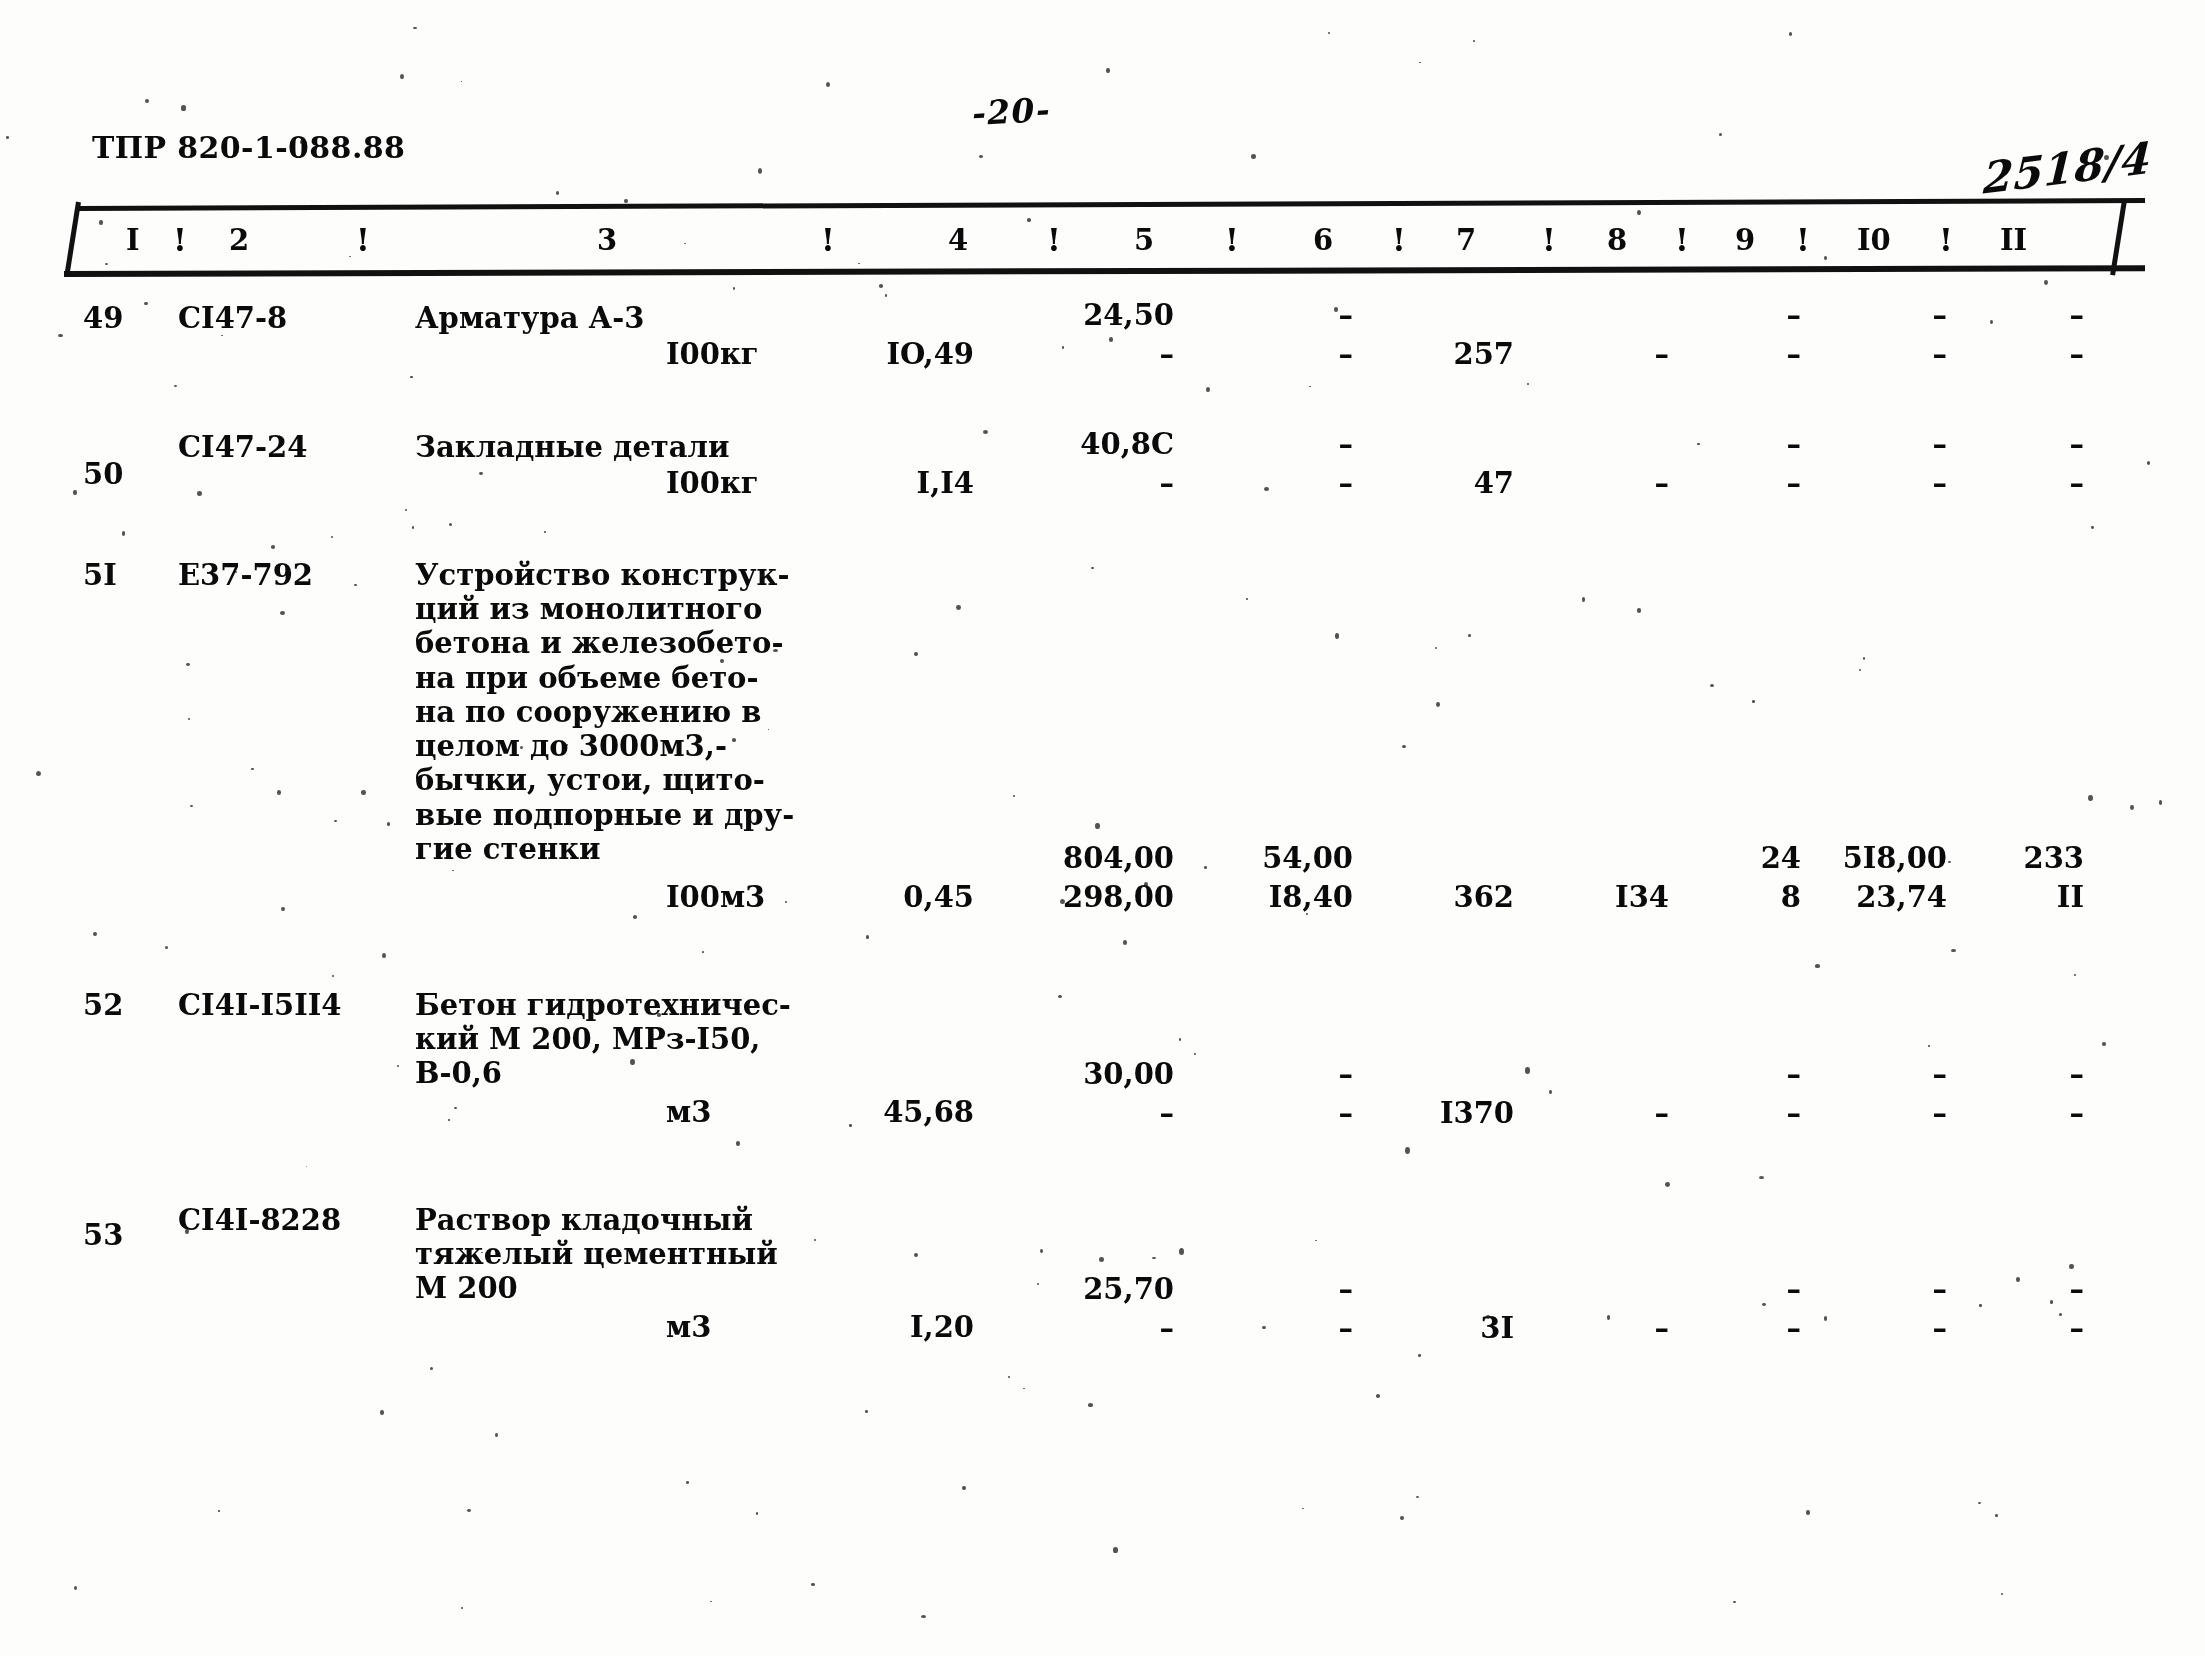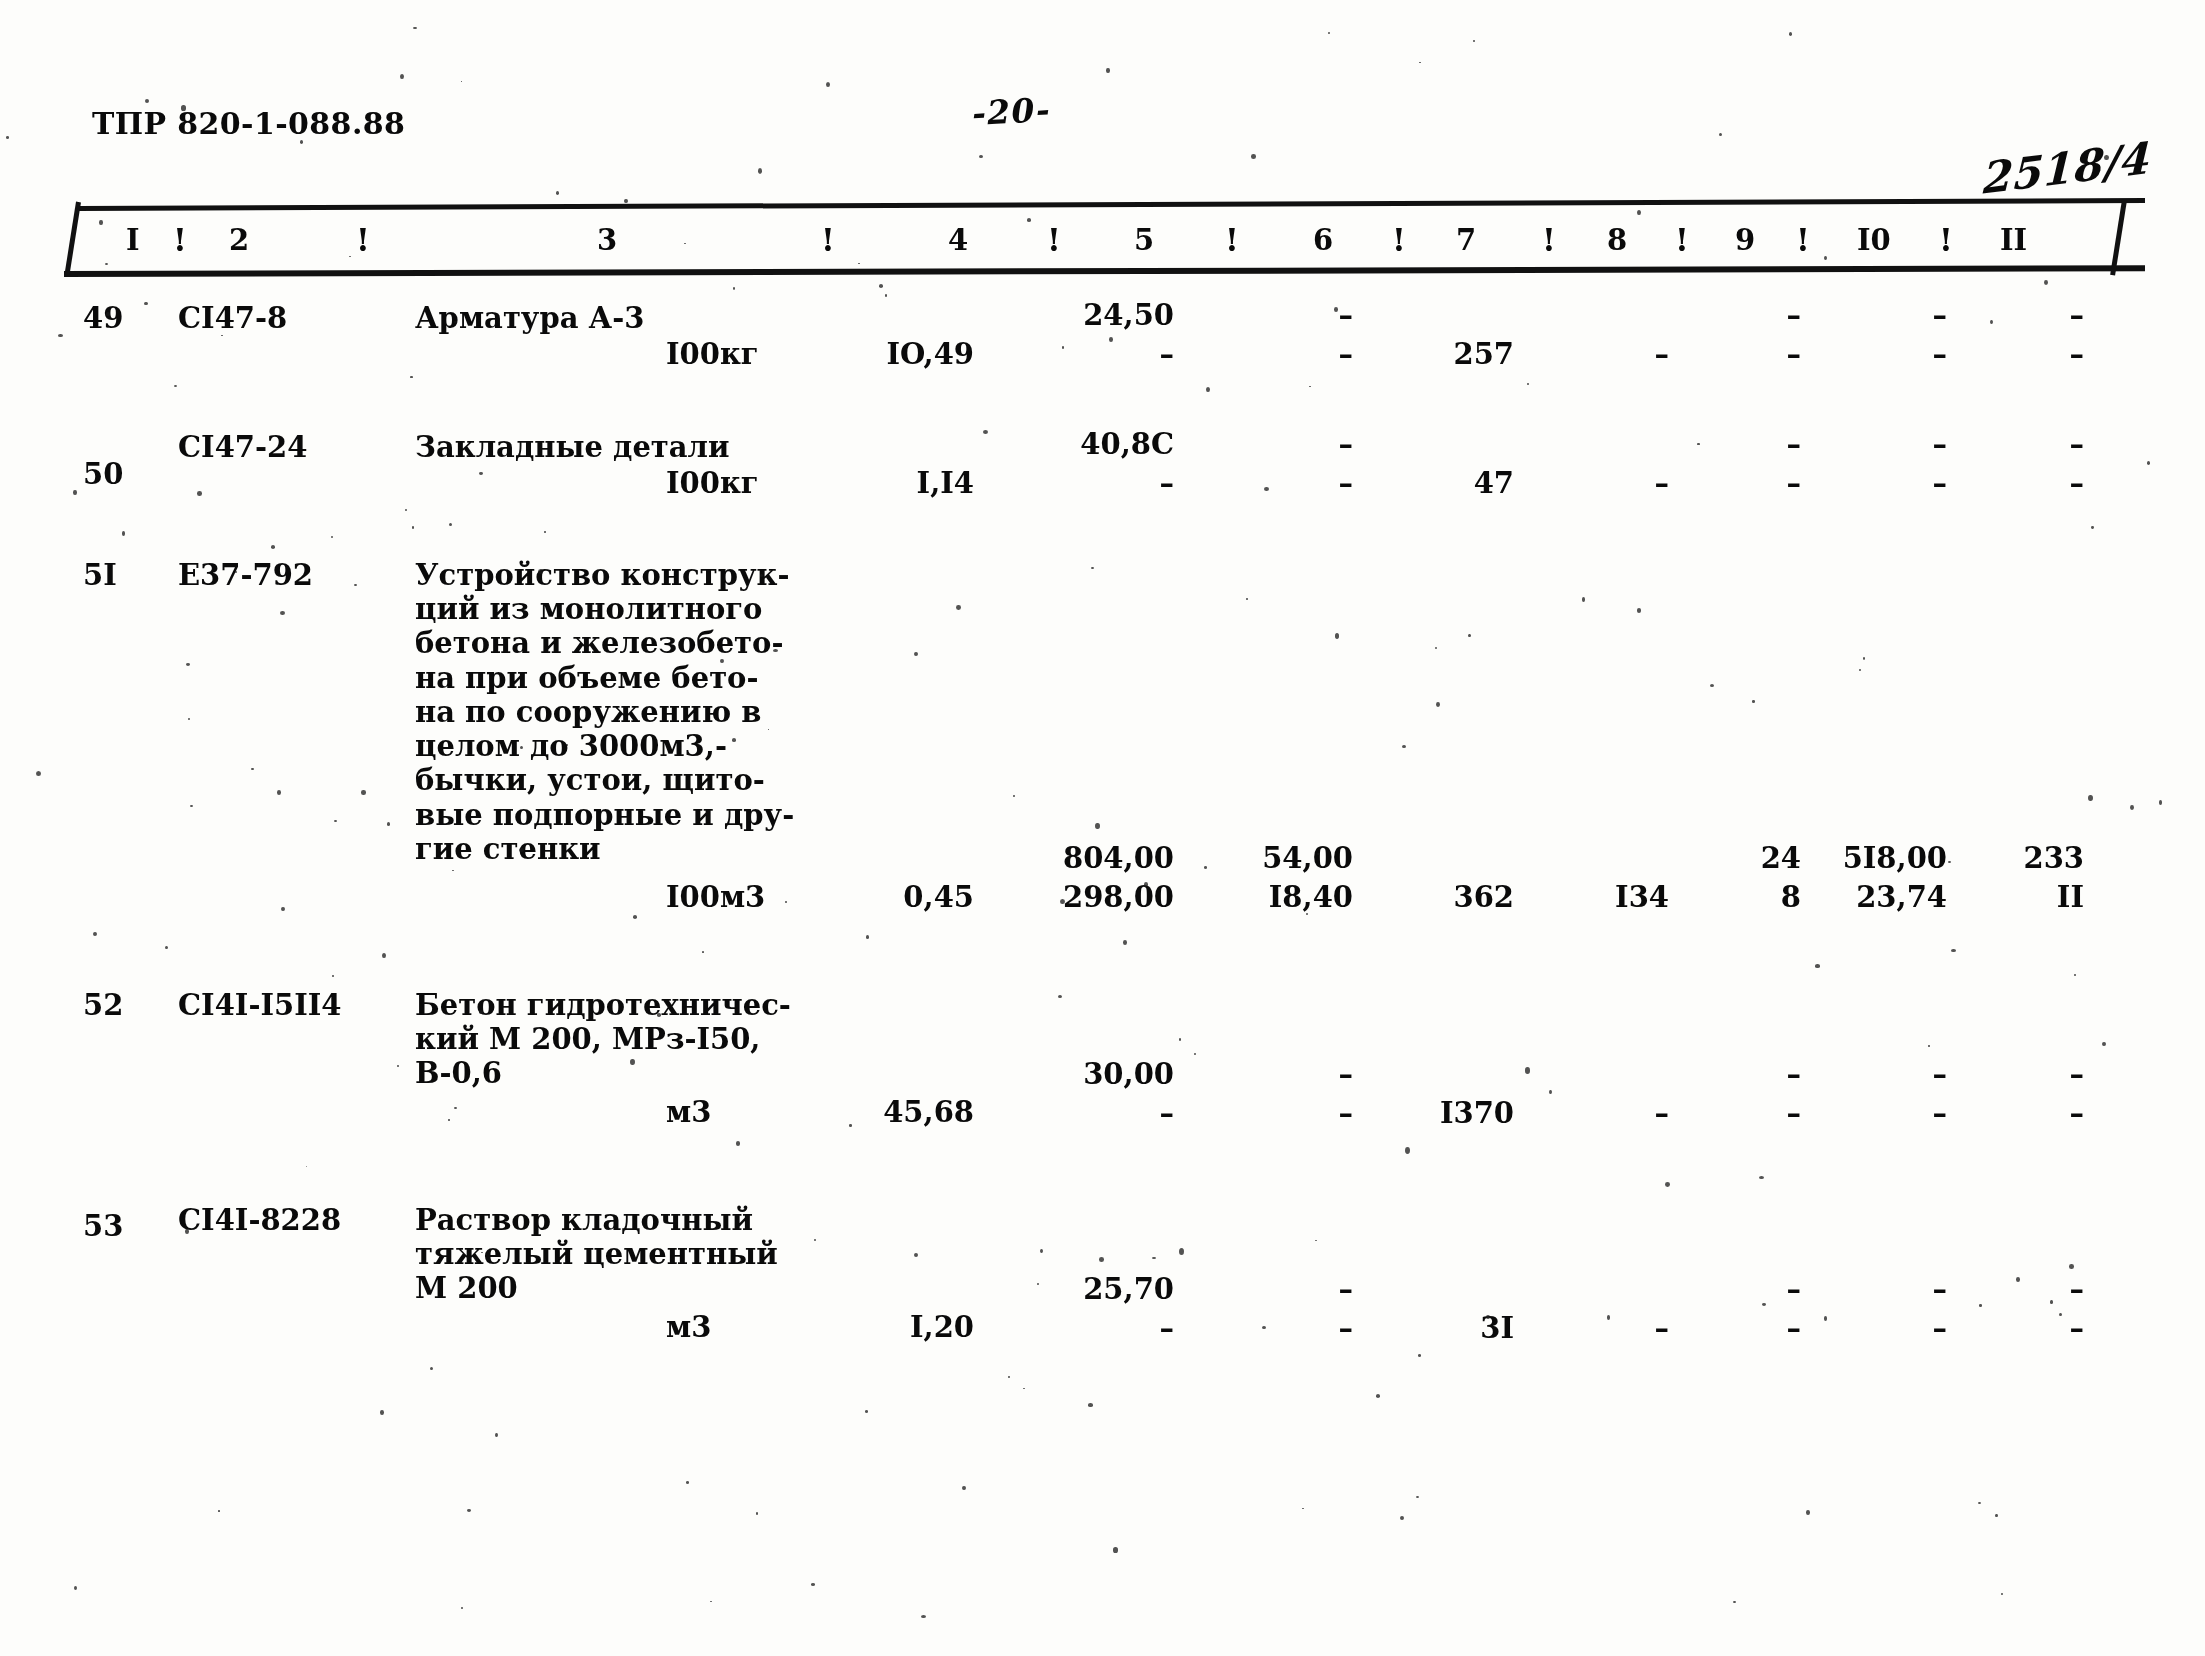--- a/index.html
+++ b/index.html
@@ -30,20 +30,21 @@
     opacity: .75;
   }
 
   
   .tw {
     font-family: "DejaVu Serif", serif;
     font-weight: 700;
     letter-spacing: 0.4px;
     white-space: pre;
     line-height: 1.0;
+    margin-top: 24px;
   }
 
   
   #doc-code {
     position: absolute;
     left: 92px;
     top: 109px;
     font-size: 30px;
   }
   #page-number {
@@ -279,21 +280,21 @@
         <div class="cell c-qty" style="top: 107px;">45,68</div>
         <div class="stack c-v5" style="top: 72px;"><span>30,00</span><span class="dash">–</span></div>
         <div class="stack c-v6" style="top: 72px;"><span class="dash">–</span><span class="dash">–</span></div>
         <div class="stack c-v7" style="top: 72px;"><span></span><span>I370</span></div>
         <div class="stack c-v8" style="top: 72px;"><span></span><span class="dash">–</span></div>
         <div class="stack c-v9" style="top: 72px;"><span class="dash">–</span><span class="dash">–</span></div>
         <div class="stack c-v10" style="top: 72px;"><span class="dash">–</span><span class="dash">–</span></div>
         <div class="stack c-v11" style="top: 72px;"><span class="dash">–</span><span class="dash">–</span></div>
       </div>
       <div class="row" style="top: 1203px;">
-        <div class="cell c-num" style="top: 6px; text-align: right;">53</div>
+        <div class="cell c-num" style="top: 15px; text-align: right;">53</div>
         <div class="cell c-code" style="top: 0px;">СI4I-8228</div>
         <div class="cell c-desc" style="top: 0px;">Раствор кладочный
 тяжелый цементный
 М 200</div>
         <div class="cell c-unit" style="top: 107px;">м3</div>
         <div class="cell c-qty" style="top: 107px;">I,20</div>
         <div class="stack c-v5" style="top: 72px;"><span>25,70</span><span class="dash">–</span></div>
         <div class="stack c-v6" style="top: 72px;"><span class="dash">–</span><span class="dash">–</span></div>
         <div class="stack c-v7" style="top: 72px;"><span></span><span>3I</span></div>
         <div class="stack c-v8" style="top: 72px;"><span></span><span class="dash">–</span></div>

